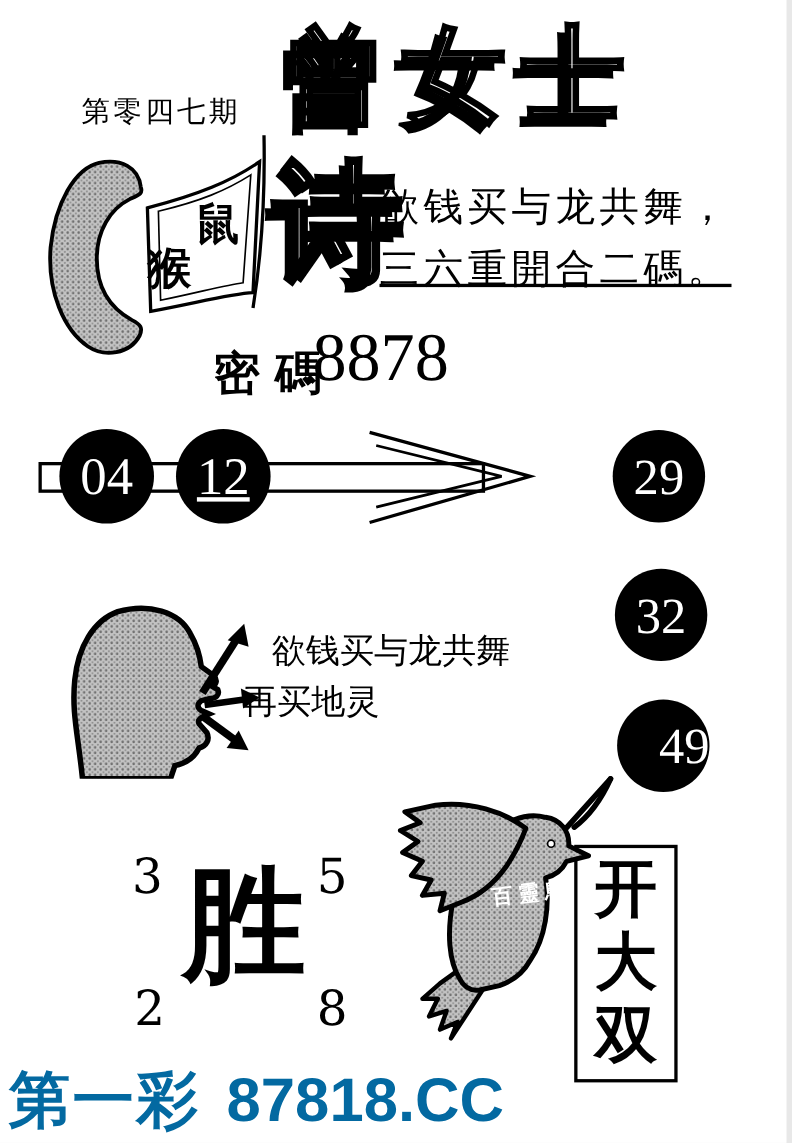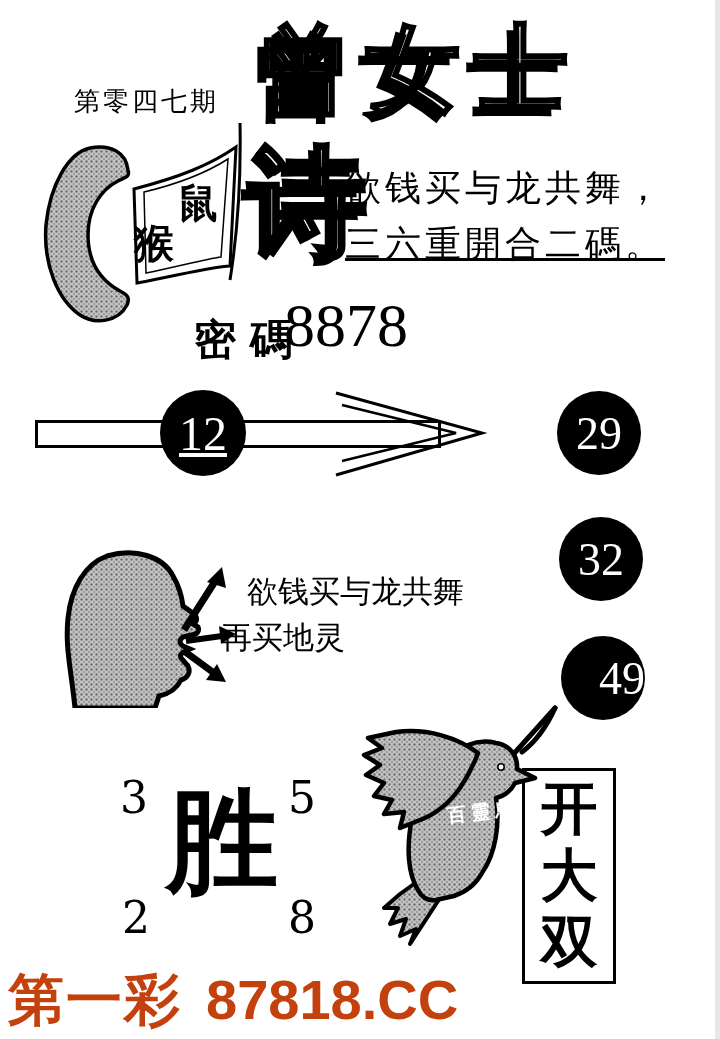--- a/index.html
+++ b/index.html
@@ -69,21 +69,21 @@
   .dove-label{left:447px;top:799px;z-index:5;color:#fff;font-size:19px;letter-spacing:5px;
     transform:rotate(-7deg);font-weight:bold;white-space:nowrap;}
 
   
   .verdict-box{left:522px;top:768px;width:88px;height:210px;border:3px solid #000;background:#fff;
     display:flex;flex-direction:column;align-items:center;justify-content:center;z-index:3;}
   .verdict-box span{font-size:57px;font-weight:bold;line-height:1.17;}
 
   
   .footer{left:8px;top:963px;white-space:nowrap;z-index:6;
-    font-family:"Liberation Sans",sans-serif;font-weight:bold;font-size:56px;color:#c2410c;}
+    font-family:"Liberation Sans",sans-serif;font-weight:bold;font-size:56px;color:#0369a1;}
   .footer .brand{margin-right:24px;letter-spacing:2px;}
 
   svg{display:block;}
 </style>
 </head>
 <body>
 
 <div id="canvas">
 
   <svg width="0" height="0" class="abs" aria-hidden="true">
@@ -125,20 +125,23 @@
   <div class="abs poem poem2">三六重開合二碼。</div>
 
   <div class="abs pw-label">密碼</div>
   <div class="abs pw-value">8878</div>
 
   <div class="abs bar"></div>
   <svg class="abs arrowhead" width="160" height="88" viewBox="0 0 160 88">
     <path d="M 6 3 L 152 43 L 6 85" fill="none" stroke="#000" stroke-width="3"></path>
     <path d="M 12 15 L 126 43 L 12 71" fill="none" stroke="#000" stroke-width="2.5"></path>
   </svg>
+  <div class="abs ball b04">
+      <span>04</span>
+    </div>
   <div class="abs ball b12">
       <span>12</span>
     </div>
 
   <div class="abs ball side-ball b29">
       <span>29</span>
     </div>
   <div class="abs ball side-ball b32">
       <span>32</span>
     </div>

